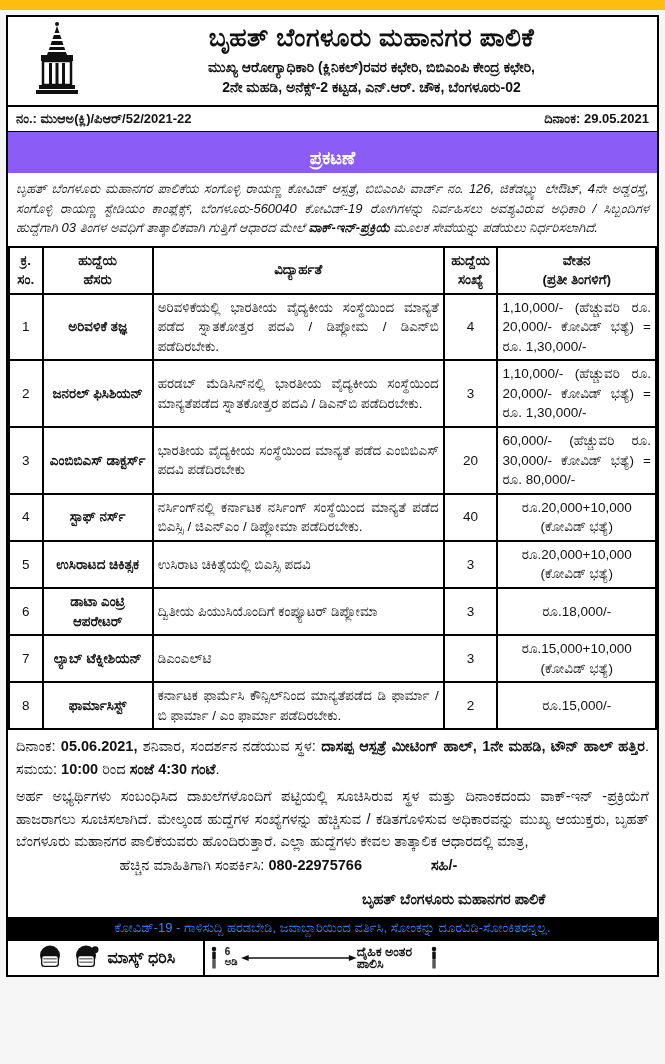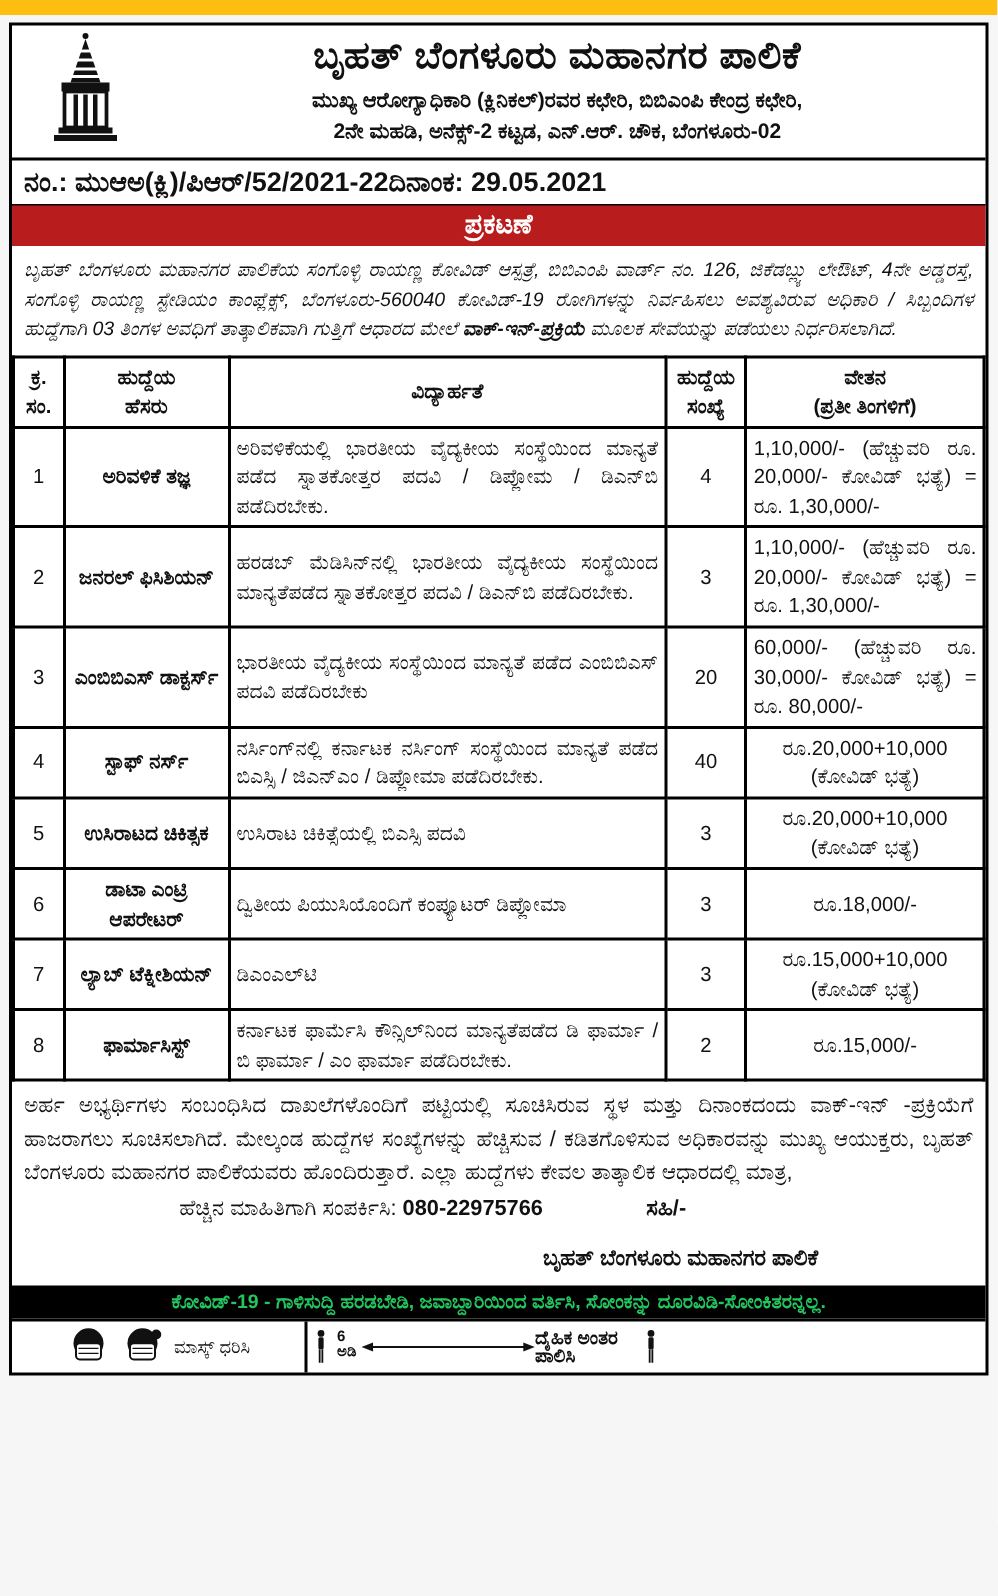--- a/index.html
+++ b/index.html
@@ -15,27 +15,27 @@
     background:#fff;
     border:2.5px solid #000;
   }
   
   .hdr{ display:flex; align-items:center; padding:4px 10px 6px 10px; }
   .hdr-logo{ width:78px; display:flex; justify-content:center; }
   .hdr-text{ flex:1; text-align:center; }
   .org-name{ font-size:25px; font-weight:bold; letter-spacing:.5px; margin-bottom:4px;}
   .office-line{ font-size:14px; font-weight:bold; line-height:1.45; }
   .ref-row{
-    display:flex; justify-content:flex-start;
+    display:flex; justify-content:space-between;
     border-top:2.5px solid #000;
-    padding:4px 8px; font-size:18px; font-weight:bold;
+    padding:4px 8px; font-size:13px; font-weight:bold;
   }
   .title-band{
-    background:#b91c1c; color:#fff; text-align:center;
-    font-size:18px; font-weight:bold; padding:2px 0 4px 0;
+    background:#8b5cf6; color:#fff; text-align:center;
+    font-size:18px; font-weight:bold; padding:16px 0 4px 0;
     border-top:1px solid #000;
   }
   .intro{ font-size:13px; line-height:1.5; text-align:justify; padding:6px 8px 8px 8px;font-style:italic; }
   .intro b{ font-weight:bold; }
   
   table{ width:100%; border-collapse:collapse; table-layout:fixed; }
   th,td{ border:2px solid #000; font-size:13.5px; line-height:1.45; padding:3px 4px; vertical-align:middle; }
   th{ font-weight:bold; text-align:center; white-space:pre-line; }
   col.c-sl{ width:5.2%; } col.c-post{ width:17%; } col.c-qual{ width:45%; }
   col.c-count{ width:8.3%; } col.c-sal{ width:24.5%; }
@@ -47,28 +47,28 @@
   
   .sched,.body-para{ font-size:14.5px; line-height:1.55; text-align:justify; padding:5px 8px 0 8px; }
   .sched b,.contact b{ font-weight:bold; }
   .contact-sig{ display:flex; justify-content:center; align-items:flex-start; padding:4px 8px 6px 8px; }
   .contact{ font-size:14.5px; }
   .sig{ text-align:right; font-size:14.5px; }
   .sig .sign{ font-weight:bold; margin-right:88px; margin-bottom:14px; }
   .sig .sig-line{ font-weight:bold; line-height:1.6; }
   
   .slogan{
-    background:#000; color:#22c55e; text-align:center;
-    font-size:13px; font-weight:bold; padding:3px 2px;
+    background:#000; color:#3b82f6; text-align:center;
+    font-size:13px; font-weight:normal; padding:3px 2px;
   }
   .icon-strip{ display:flex; align-items:stretch; border-top:2px solid #000; height:36px; }
   .panel{ display:flex; align-items:center; justify-content:center; gap:6px; padding:2px 4px; }
   .panel + .panel{ border-left:2.5px solid #000; }
   .panel-mask{ width:30%; } .panel-dist{ width:37%; } .panel-hand{ width:33%; }
-  .panel-label{ font-size:12px; font-weight:normal; }
+  .panel-label{ font-size:16px; font-weight:bold; }
   .dist-mid{ display:flex; align-items:center; line-height:1; }
   .dist-feet{ font-size:10px; font-weight:bold; margin-bottom:1px; }
   .dist-label{ font-size:12.5px; font-weight:bold; margin-top:1px; }
 </style>
 </head>
 <body>
 
 <div class="top-strip" id="top-strip" style="background: rgb(253, 190, 17);"></div>
 
 <div class="doc">
@@ -190,20 +190,21 @@
     <tr>
       <td class="sl">8</td>
       <td class="post">ಫಾರ್ಮಾಸಿಸ್ಟ್</td>
       <td class="qual">ಕರ್ನಾಟಕ ಫಾರ್ಮೆಸಿ ಕೌನ್ಸಿಲ್‌ನಿಂದ ಮಾನ್ಯತೆಪಡೆದ ಡಿ ಫಾರ್ಮಾ / ಬಿ ಫಾರ್ಮಾ / ಎಂ ಫಾರ್ಮಾ ಪಡೆದಿರಬೇಕು.</td>
       <td class="count">2</td>
       <td class="salary">ರೂ.15,000/-</td>
     </tr>
   </tbody>
   </table>
 
+  <p class="sched"><span>ದಿನಾಂಕ: </span><b>05.06.2021,</b><span> ಶನಿವಾರ, </span><span>ಸಂದರ್ಶನ ನಡೆಯುವ ಸ್ಥಳ: </span><b>ದಾಸಪ್ಪ ಆಸ್ಪತ್ರೆ ಮೀಟಿಂಗ್ ಹಾಲ್, 1ನೇ ಮಹಡಿ, ಟೌನ್ ಹಾಲ್ ಹತ್ತಿರ</b><span>. ಸಮಯ: </span><b>10:00</b><span> ರಿಂದ </span><b>ಸಂಜೆ 4:30 ಗಂಟೆ</b><span>.</span></p>
 
   <p class="body-para">ಅರ್ಹ ಅಭ್ಯರ್ಥಿಗಳು ಸಂಬಂಧಿಸಿದ ದಾಖಲೆಗಳೊಂದಿಗೆ ಪಟ್ಟಿಯಲ್ಲಿ ಸೂಚಿಸಿರುವ ಸ್ಥಳ ಮತ್ತು ದಿನಾಂಕದಂದು ವಾಕ್-ಇನ್ -ಪ್ರಕ್ರಿಯೆಗೆ ಹಾಜರಾಗಲು ಸೂಚಿಸಲಾಗಿದೆ. ಮೇಲ್ಕಂಡ ಹುದ್ದೆಗಳ ಸಂಖ್ಯೆಗಳನ್ನು ಹೆಚ್ಚಿಸುವ / ಕಡಿತಗೊಳಿಸುವ ಅಧಿಕಾರವನ್ನು ಮುಖ್ಯ ಆಯುಕ್ತರು, ಬೃಹತ್ ಬೆಂಗಳೂರು ಮಹಾನಗರ ಪಾಲಿಕೆಯವರು ಹೊಂದಿರುತ್ತಾರೆ. ಎಲ್ಲಾ ಹುದ್ದೆಗಳು ಕೇವಲ ತಾತ್ಕಾಲಿಕ ಆಧಾರದಲ್ಲಿ ಮಾತ್ರ,</p>
 
   <div class="contact-sig">
     <div class="contact"><span>ಹೆಚ್ಚಿನ ಮಾಹಿತಿಗಾಗಿ ಸಂಪರ್ಕಿಸಿ: </span><b>080-22975766</b></div>
     <div class="sig">
       <div class="sign">ಸಹಿ/-</div>
       <div class="sig-line">ಬೃಹತ್ ಬೆಂಗಳೂರು ಮಹಾನಗರ ಪಾಲಿಕೆ</div>
     </div>
   </div>

